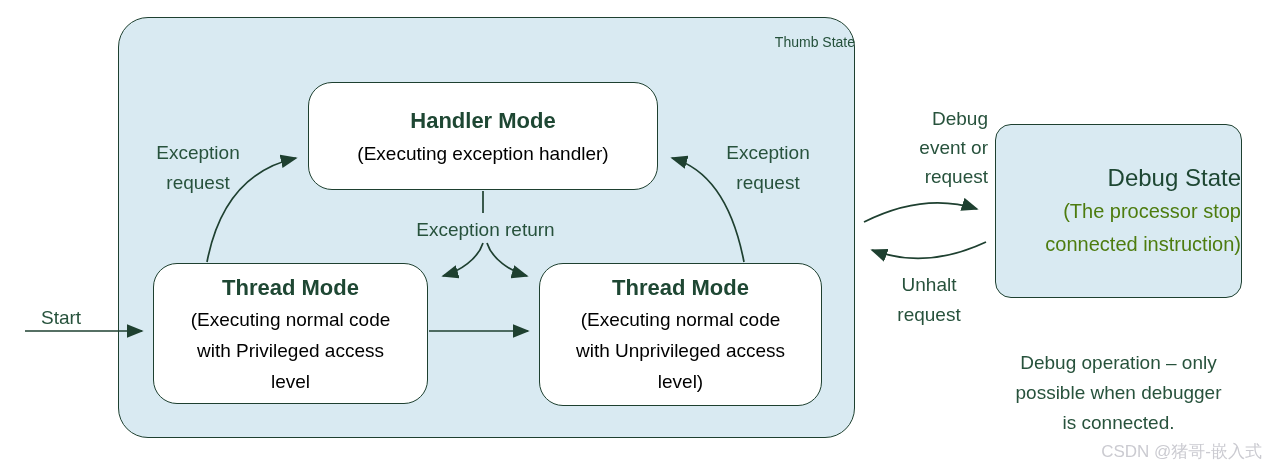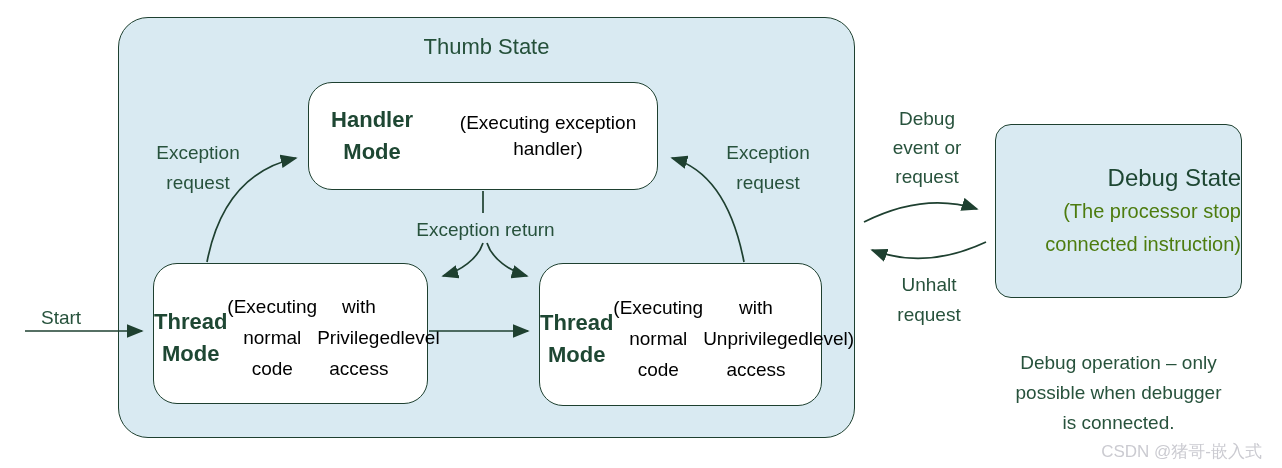--- a/index.html
+++ b/index.html
@@ -7,32 +7,32 @@
     position:relative;width:1282px;height:468px;background:#ffffff;
     font-family:"Liberation Sans", sans-serif;color:#24503a;overflow:hidden;
   }
   .region{
     position:absolute;box-sizing:border-box;background:#d9eaf2;
     border:1.7px solid #1e4030;border-radius:30px;
   }
   .node{
     position:absolute;box-sizing:border-box;background:#ffffff;
     border:1.7px solid #1e4030;border-radius:24px;text-align:center;
-    display:flex;flex-direction:row;align-items:center;
+    display:flex;flex-direction:column;align-items:center;
   }
   .node-title{font-weight:bold;font-size:22px;line-height:32px;color:#1e4733;}
   .node-line{font-size:19px;line-height:31px;color:#000000;}
   .label{
     position:absolute;text-align:center;white-space:pre-line;
     font-size:19px;line-height:30px;color:#27523c;
   }
   .u{text-underline-offset:3px;}
   .thumb-title{
-    position:absolute;left:118px;top:34px;width:737px;text-align:center;
-    font-size:22px;color:#24503a;
+    position:absolute;left:118px;top:34px;width:737px;text-align:right;
+    font-size:14px;color:#24503a;
   }
   .debug-title{font-size:24px;line-height:34px;color:#1e4733;}
   .debug-line{font-size:20px;line-height:33px;color:#4d7c0f;}
   .watermark{
     position:absolute;right:20px;top:440px;font-size:17px;color:#cbcbd1;
     text-align:right;white-space:nowrap;
   }
   svg.arrows{position:absolute;left:0;top:0;pointer-events:none;}
 </style>
 </head>
@@ -67,21 +67,21 @@
     <div class="node-line"><span>with </span><span class="u">Unprivileged</span><span> access</span></div>
     <div class="node-line">level)</div>
   </div>
 
   <div class="label" style="left:128px;top:138px;width:140px;">Exception
 request</div>
   <div class="label" style="left:698px;top:138px;width:140px;">Exception
 request</div>
   <div class="label" style="left:383px;top:215px;width:205px;">Exception return</div>
   <div class="label" style="left:41px;top:303px;width:80px;text-align:left;">Start</div>
-  <div class="label" style="left:866px;top:104px;width:122px;line-height:29px;">Debug
+  <div class="label" style="left:866px;top:104px;width:122px;line-height:29px;text-align:right;">Debug
 event or
 request</div>
   <div class="label" style="left:868px;top:270px;width:122px;">Unhalt
 request</div>
   <div class="label" style="left:996px;top:308px;width:245px;margin-top:40px;">Debug operation – only
 possible when debugger
 is connected.</div>
 
   <div class="watermark">CSDN @猪哥-嵌入式</div>
 

